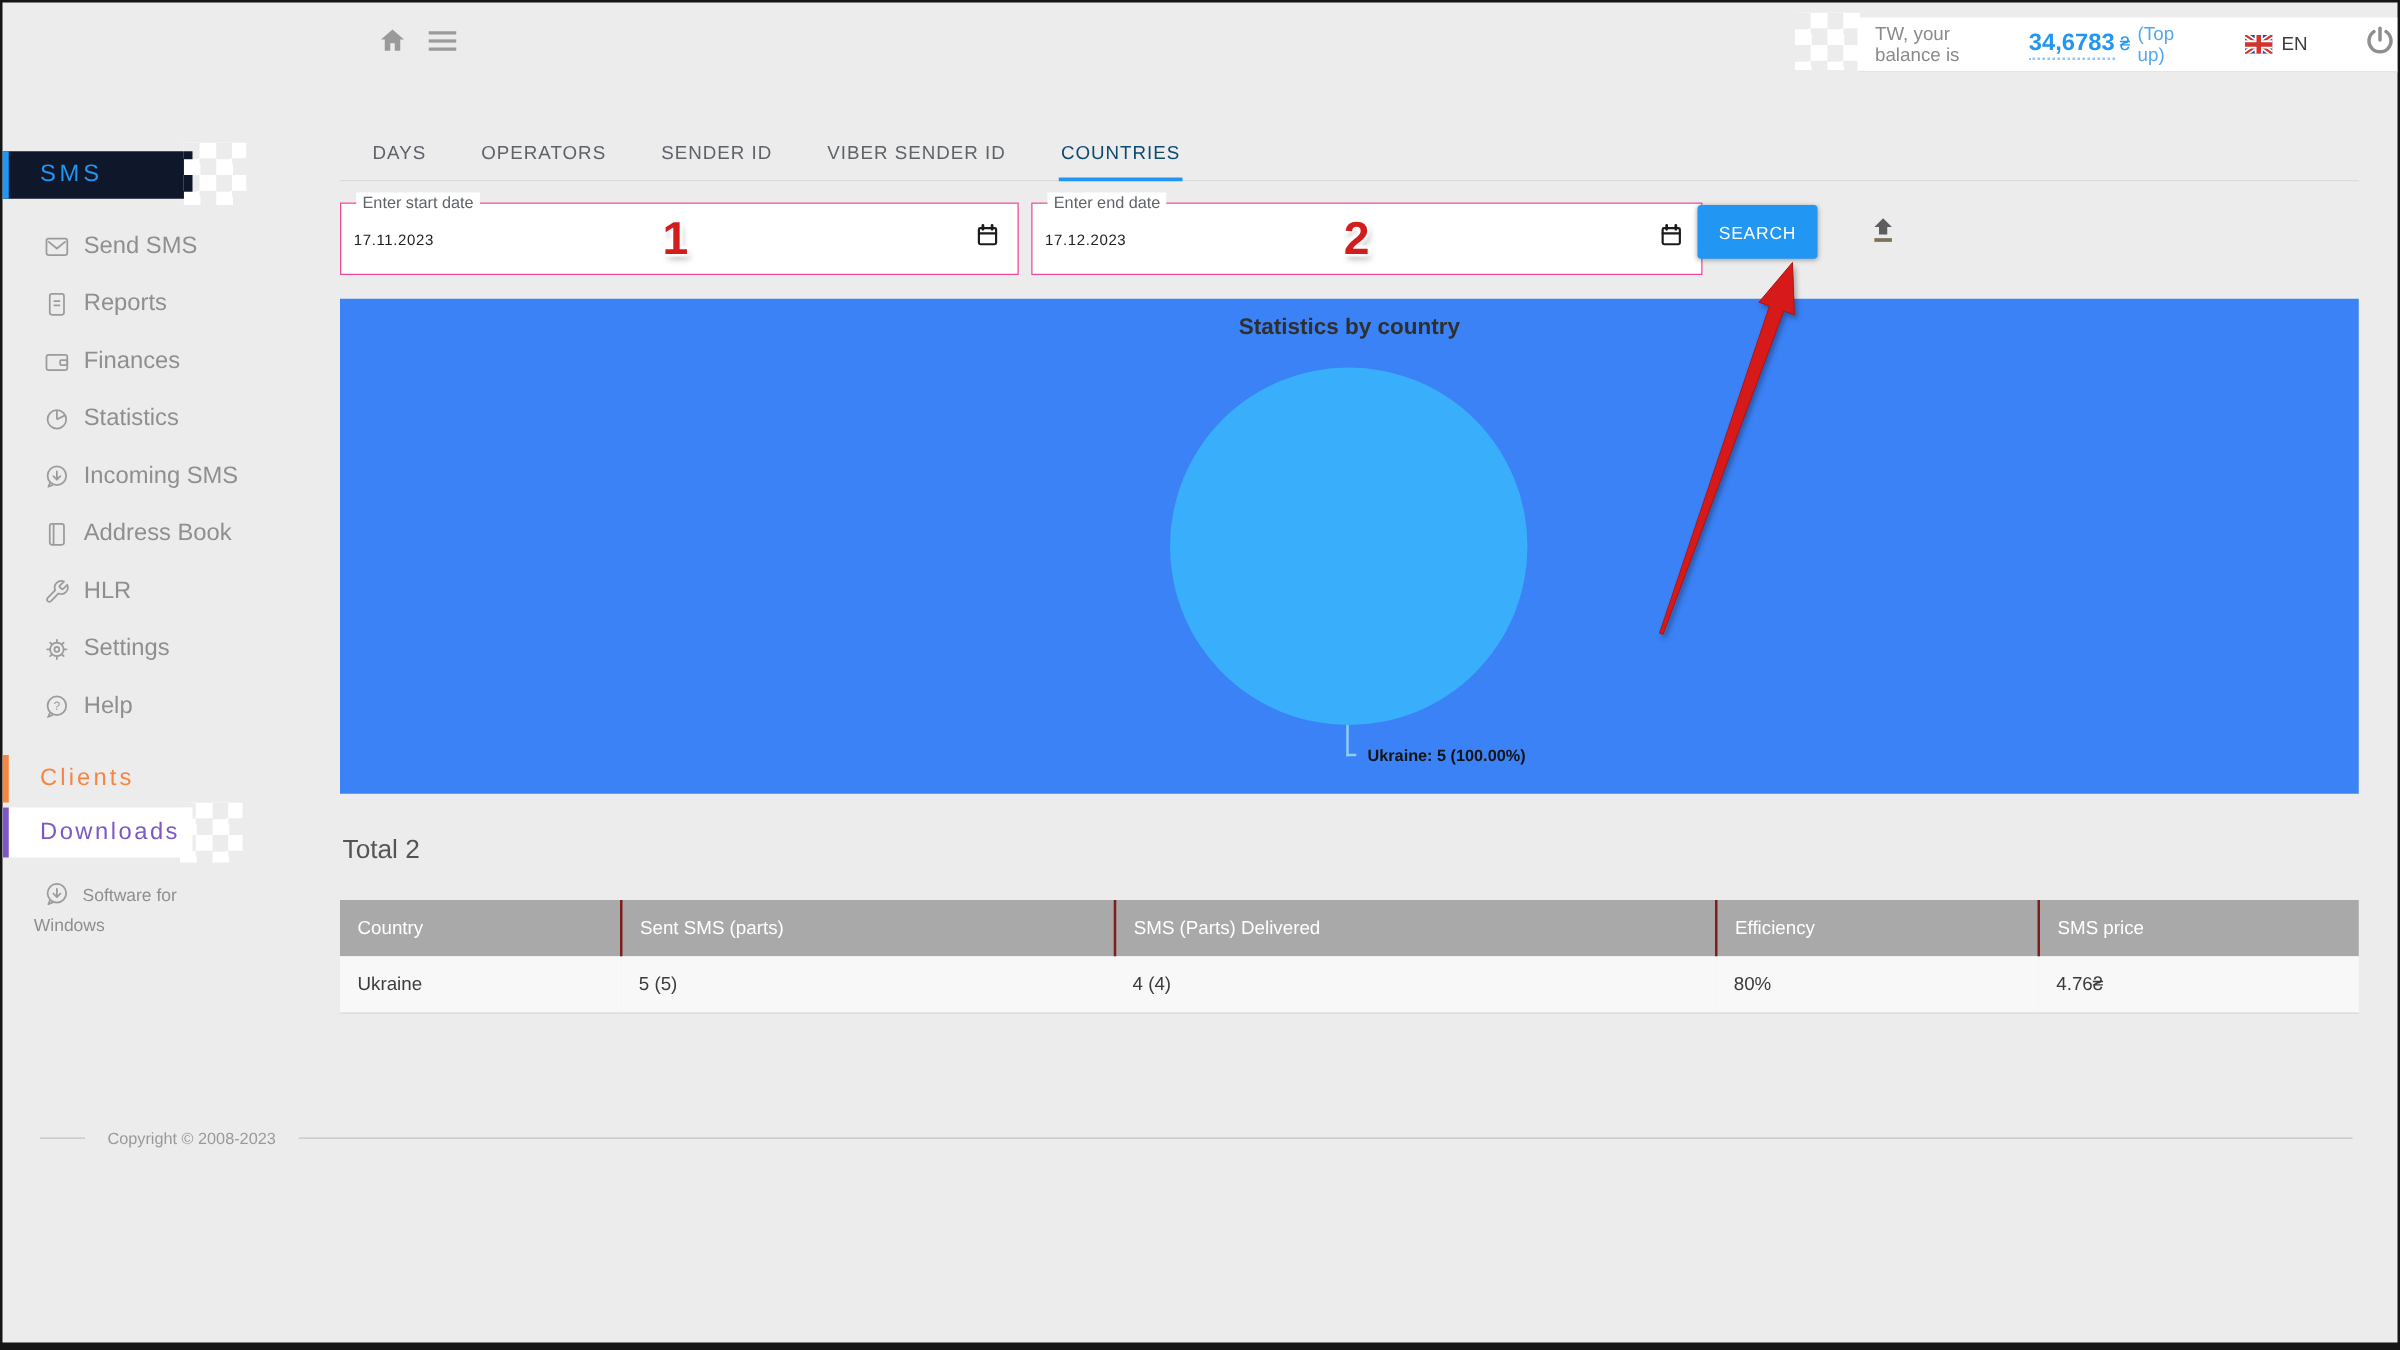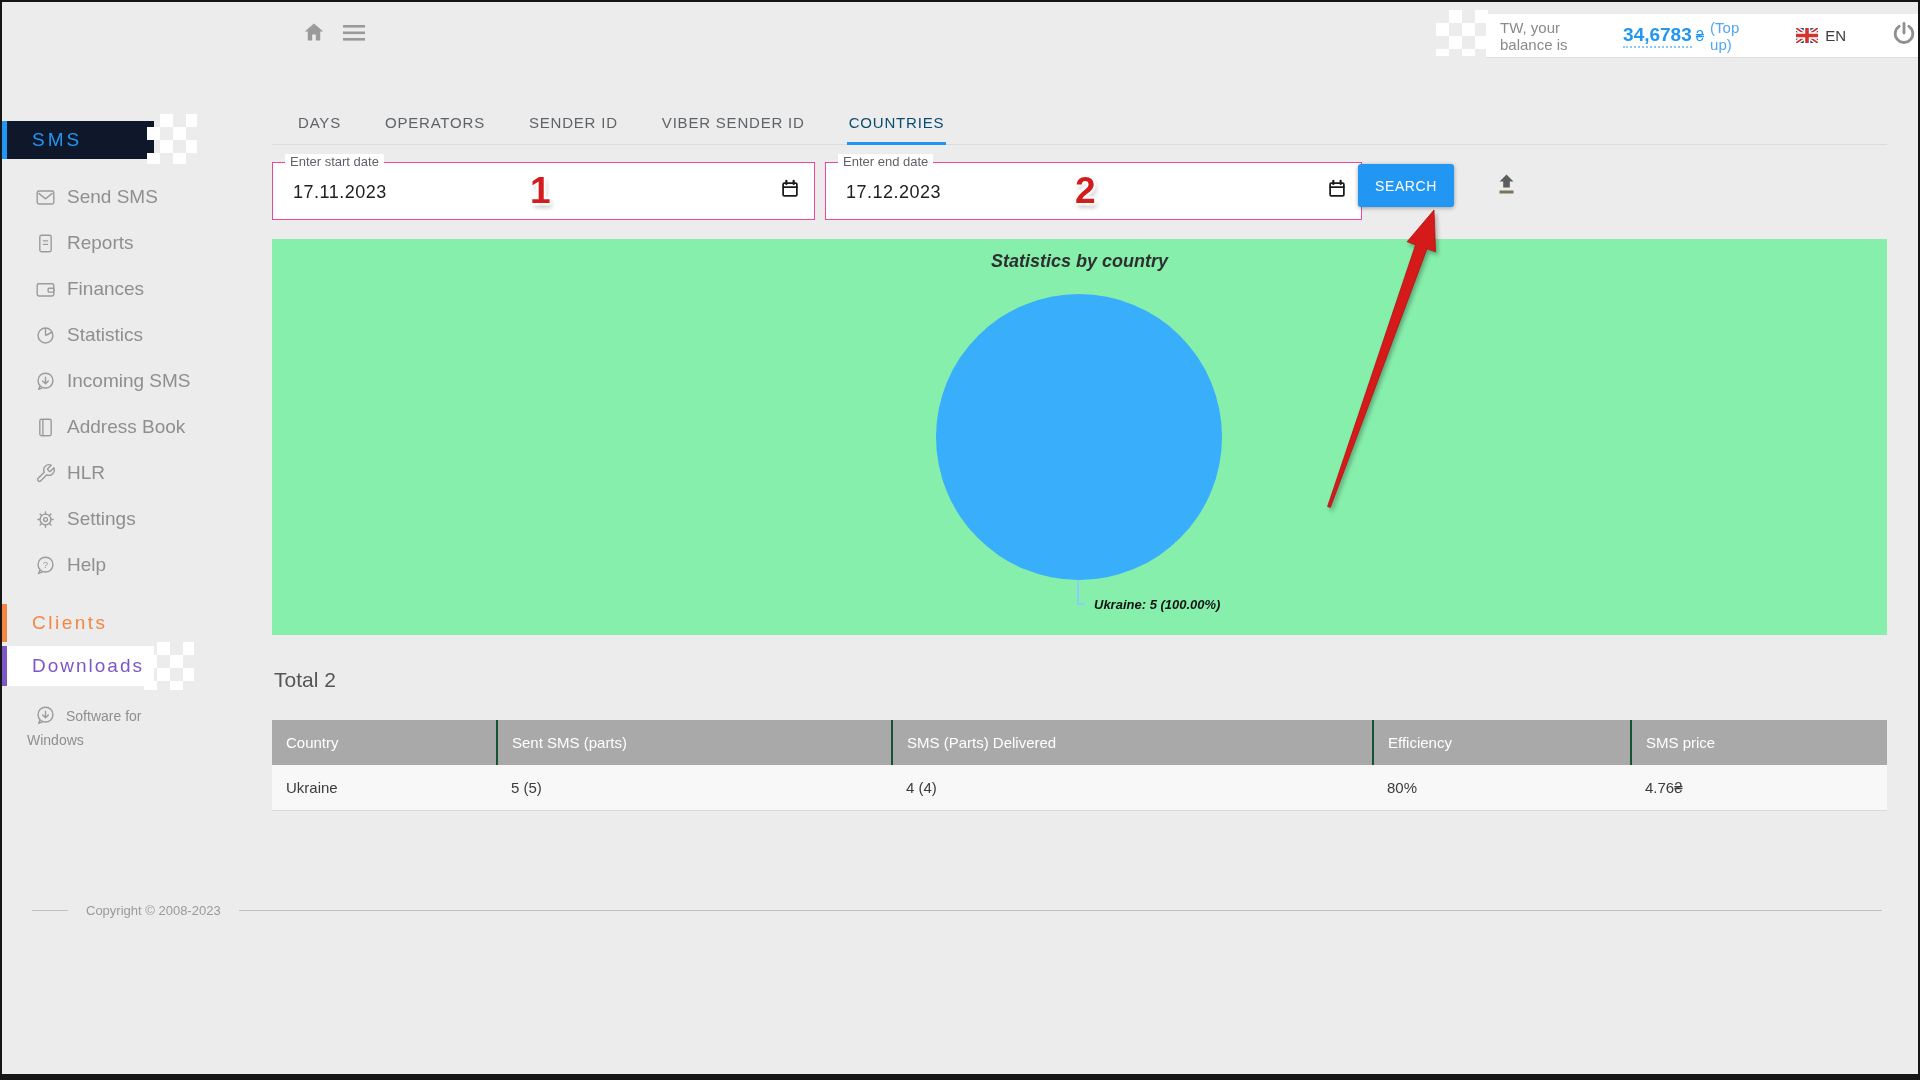--- a/index.html
+++ b/index.html
@@ -50,48 +50,48 @@
          color:#5f6368; letter-spacing:0.8px; cursor:pointer; border-bottom:3px solid transparent; margin-bottom:-1px; }
   .tab.active { color:#0c4a6e; border-bottom-color:#2196f3; }
 
   
   .field { position:absolute; top:160px; height:58px; background:#fff; border:1px solid #ec4899; }
   .field-start { left:270px; width:543px; }
   .field-end { left:823px; width:537px; }
   .field-label { position:absolute; top:-9px; left:12px; background:#fff; padding:0 5px;
                  font-size:13px; color:#5f6368; }
   .date-input { width:100%; height:100%; border:none; outline:none; background:transparent;
-                font-family:"Liberation Sans", sans-serif; font-size:18px; color:#202124;
-                padding:2px 46px 0 20px; letter-spacing:0.5px; }
+                font-family:"Liberation Sans", sans-serif; font-size:12px; color:#202124;
+                padding:2px 46px 0 10px; letter-spacing:0.5px; }
   .cal-icon { position:absolute; right:13px; top:50%; transform:translateY(-50%); cursor:pointer; color:#1b1b1b; }
   .search-btn { position:absolute; left:1356px; top:162px; width:96px; height:43px; background:#2196f3;
                 color:#fff; font-family:"Liberation Sans", sans-serif; font-size:14px; letter-spacing:0.6px;
                 border:none; border-radius:3px; cursor:pointer; box-shadow:0 1px 4px rgba(0,0,0,.35); }
   .upload-btn { position:absolute; left:1491px; top:169px; cursor:pointer; }
 
   .ann { position:absolute; z-index:40; font-size:37px; font-weight:bold; color:#d31c1c; pointer-events:none;
          text-shadow:-2px -2px 2px #fff, 2px -2px 2px #fff, -2px 2px 2px #fff, 2px 2px 3px #fff, 2px 4px 5px rgba(0,0,0,.30); }
   .ann-1 { left:528px; top:168px; }
   .ann-2 { left:1073px; top:168px; }
 
   
-  .chart-panel { position:absolute; left:270px; top:237px; width:1615px; height:396px; background:#86efac;font-style:italic; }
+  .chart-panel { position:absolute; left:270px; top:237px; width:1615px; height:396px; background:#3b82f6; }
   .chart-title { position:absolute; top:12px; left:0; width:100%; text-align:center;
                  font-size:18px; font-weight:bold; color:#2f2f2f; }
   .pie { position:absolute; left:50%; top:55px; width:286px; height:286px; margin-left:-144px;
          border-radius:50%; background:#39aefa; }
   .callout-line { position:absolute; left:805px; top:341px; width:2px; height:25px; background:#8ecdf8; }
   .callout-foot { position:absolute; left:805px; top:364px; width:8px; height:2px; background:#8ecdf8; }
   .callout-text { position:absolute; left:822px; top:358px; font-size:13px; font-weight:bold; color:#141414; }
 
   
   .total-heading { position:absolute; left:272px; top:666px; font-size:21px; color:#555; }
   .stats-table { position:absolute; left:270px; top:718px; width:1615px; border-collapse:collapse; table-layout:fixed; }
   .stats-table th { background:#a9a9a9; color:#fff; font-weight:normal; font-size:15px; text-align:left;
-                    height:45px; padding:0 0 0 14px; border-right:2px solid #14532d; }
+                    height:45px; padding:0 0 0 14px; border-right:2px solid #7f1d1d; }
   .stats-table th:last-child { border-right:none; }
   .stats-table td { background:#f8f8f8; color:#3c3c3c; font-size:15px; height:45px;
                     padding:0 0 0 14px; border-bottom:1px solid #d9d9d9; }
 
   
   .footer { position:absolute; left:30px; top:901px; width:1856px; display:flex; align-items:center; }
   .footer .line-s { width:36px; border-top:1px solid #c2c2c2; }
   .footer .line-l { flex:1; border-top:1px solid #c2c2c2; margin-right:6px; }
   .footer .copy { margin:0 18px; font-size:13px; color:#9a9a9a; white-space:nowrap; }
 

